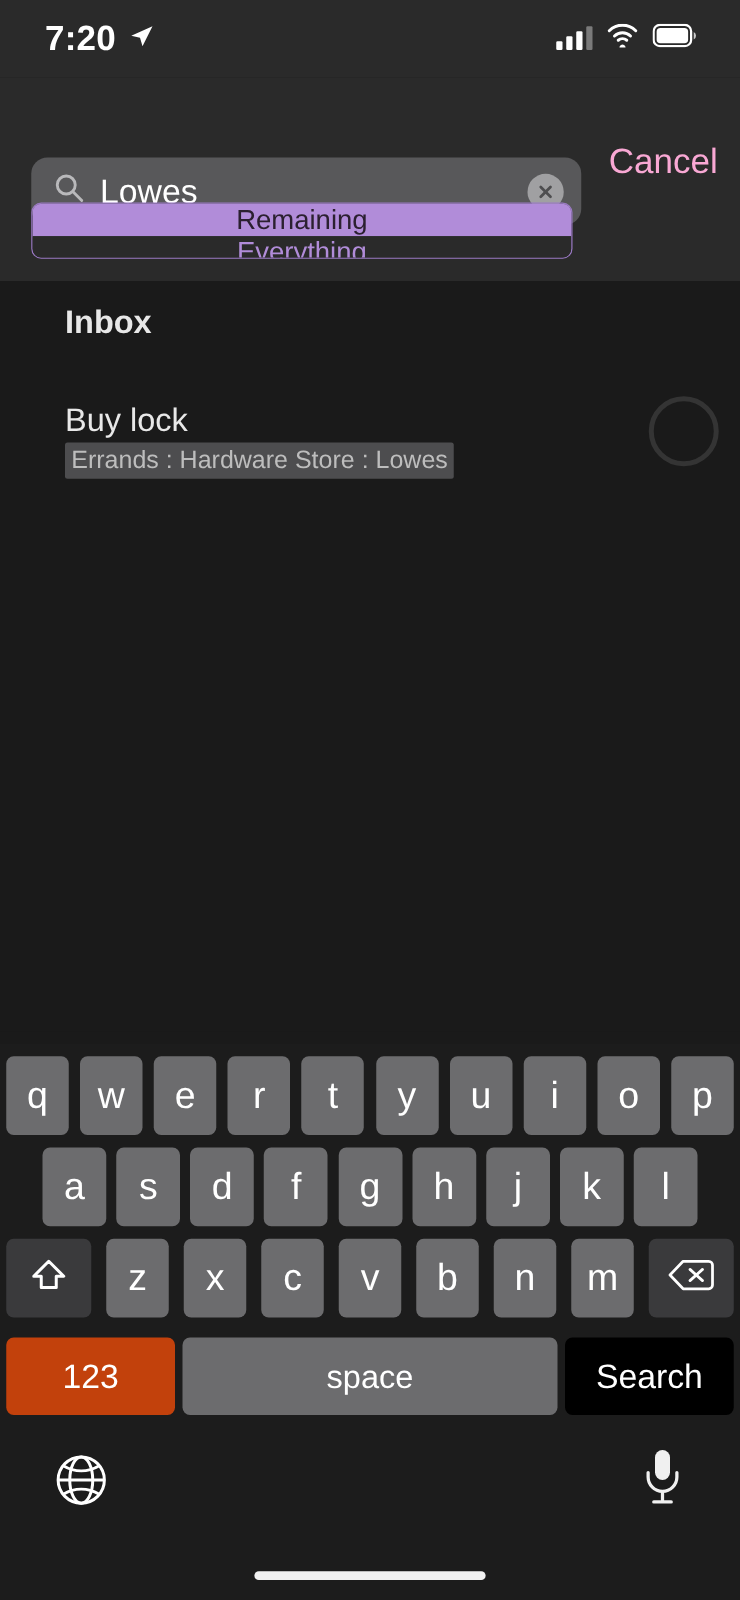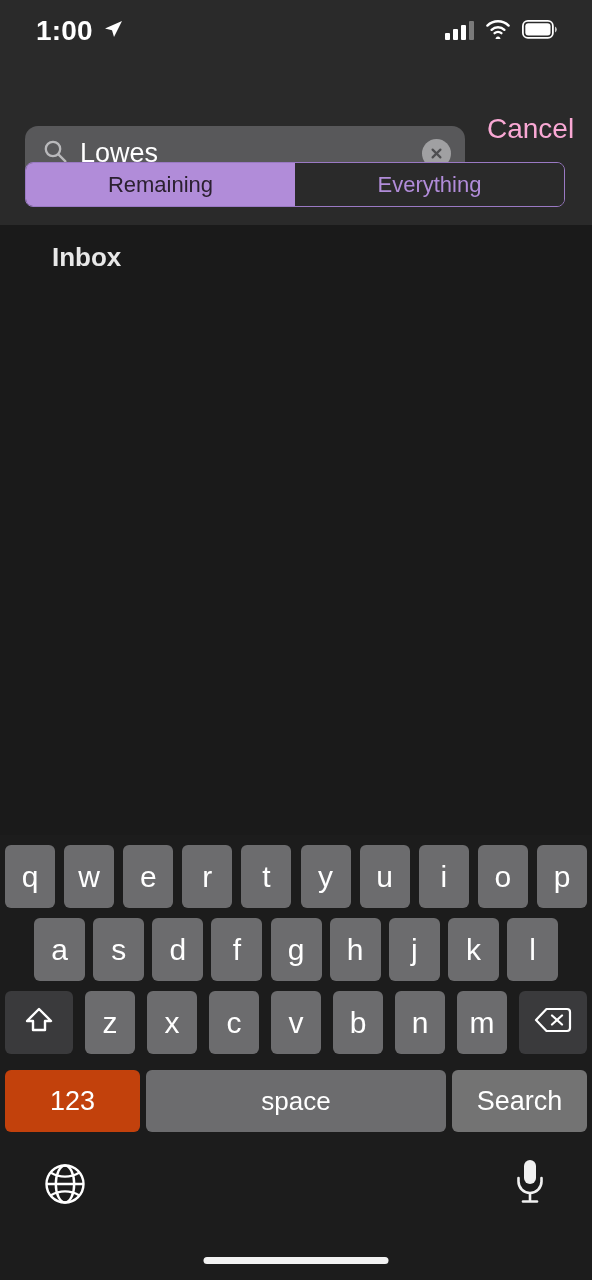--- a/index.html
+++ b/index.html
@@ -65,23 +65,23 @@
   }
   #cancel-button {
     margin-left:22px;
     color:#f9a8d4; font-size:28px; line-height:1;
     cursor:pointer; white-space:nowrap;
   }
 
   
   #segmented {
     position:absolute; top:100px; left:25px;
-    width:540px; height:45px;
+    width:433px; height:45px;
     border:1px solid #9a79c4; border-radius:8px;
-    display:flex; overflow:hidden;
+    display:flex; overflow:hidden;flex-direction:column;
   }
   .seg {
     flex:1 1 0;
     display:flex; align-items:center; justify-content:center;
     font-size:22px; cursor:pointer;
   }
   .seg.on  { background:#b18cd9; color:#2b2030; }
   .seg.off { background:#2a2a2a; color:#b18cd9; }
 
   
@@ -139,21 +139,21 @@
     background:#6c6c6e; border-radius:6px;
     display:flex; align-items:center; justify-content:center;
     color:#fff; font-size:30px; line-height:1;
     cursor:pointer; user-select:none;
   }
   #kb-row1 .key, #kb-row3 .key.letter { width:50px; }
   #kb-row2 .key { width:51px; }
   .key.mod { background:#3a3a3c; width:68px; }
   .key.num { background:#c2410c; width:135px; height:62px; font-size:27px; }
   .key.space { width:300px; height:62px; font-size:26px; }
-  .key.go { background:#737373; width:135px; height:62px; font-size:27px; }
+  .key.go { background:#000000; width:135px; height:62px; font-size:27px; }
 
   #kb-bottom {
     position:absolute; bottom:63px; left:0; width:592px; height:60px;
   }
   #globe-key {
     position:absolute; left:42px; top:4px; cursor:pointer;
   }
   #mic-key {
     position:absolute; right:45px; top:0px; cursor:pointer;
   }
@@ -163,21 +163,21 @@
     width:185px; height:7px; border-radius:4px; background:#f2f2f2;
   }
 </style>
 </head>
 <body>
 
 <div id="screen">
 
   <div id="status-bar">
     <div id="status-left">
-      <span id="clock">1:00</span>
+      <span id="clock">7:20</span>
       <span id="loc-icon">
         <svg width="22" height="22" viewBox="0 0 22 22">
           <path d="M20 3 L3 10.5 L10 12.2 L12 19 Z" fill="#ffffff"></path>
         </svg>
       </span>
     </div>
     <div id="status-right">
       <span class="sig-bars">
         <i></i>
           <i></i>
@@ -229,20 +229,25 @@
     </div>
 
   </div>
 
   <div id="content">
 
     <div id="group-header">
       <div id="group-title">Inbox</div>
     </div>
 
+    <div id="task-row">
+      <div id="task-title">Buy lock</div>
+      <div id="task-path">Errands : Hardware Store : Lowes</div>
+      <div id="task-checkbox"></div>
+    </div>
 
   </div>
 
   <div id="keyboard">
 
     <div class="kb-row" id="kb-row1">
       <div class="key">q</div>
       <div class="key">w</div>
       <div class="key">e</div>
       <div class="key">r</div>

